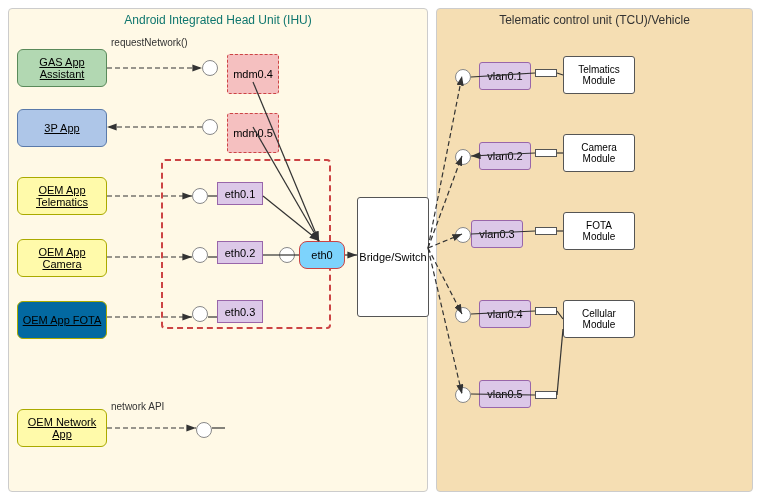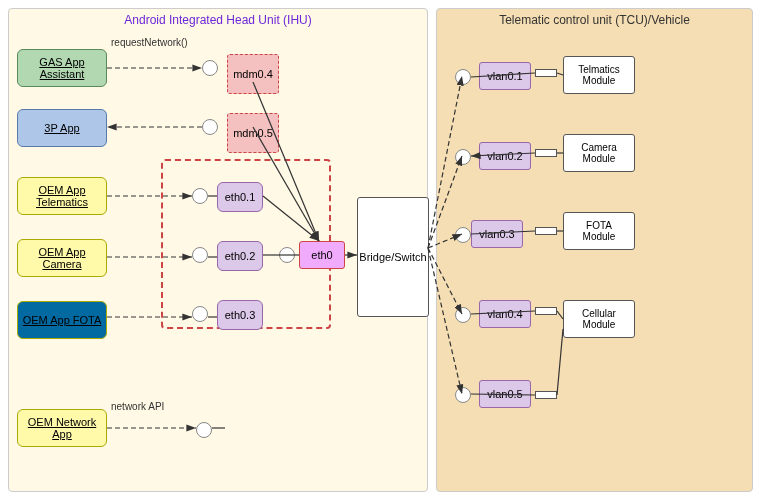--- a/index.html
+++ b/index.html
@@ -32,21 +32,21 @@
       flex-shrink: 0;
     }
 
     .ihu-title {
       position: absolute;
       top: 4px;
       left: 50%;
       transform: translateX(-50%);
       font-size: 12px;
       white-space: nowrap;
-      color: #6d28d9;
+      color: #0f766e;
     }
 
     
     .tcu-panel {
       background: #f5deb3;
       border: 1.5px solid #ccc;
       border-radius: 4px;
       position: relative;
       flex: 1;
       height: 484px;
@@ -142,40 +142,40 @@
       font-size: 11px;
       border-radius: 3px;
     }
 
     
     .eth-box {
       position: absolute;
       background: #dcc8e8;
       border: 1.5px solid #9966aa;
       width: 46px;
-      height: 30px;
-      display: flex;
-      align-items: center;
-      justify-content: center;
-      font-size: 11px;
-      border-radius: 6px;
+      height: 23px;
+      display: flex;
+      align-items: center;
+      justify-content: center;
+      font-size: 11px;
+      border-radius: 0;
     }
 
     
     .eth0-box {
       position: absolute;
-      background: #f0abfc;
+      background: #7dd3fc;
       border: 1.5px solid #cc4444;
       width: 46px;
       height: 28px;
       display: flex;
       align-items: center;
       justify-content: center;
       font-size: 11px;
-      border-radius: 3px;
+      border-radius: 8px;
     }
 
     
     .eth-group-border {
       position: absolute;
       border: 2px dashed #cc4444;
       border-radius: 4px;
       left: 152px;
       top: 150px;
       width: 170px;

